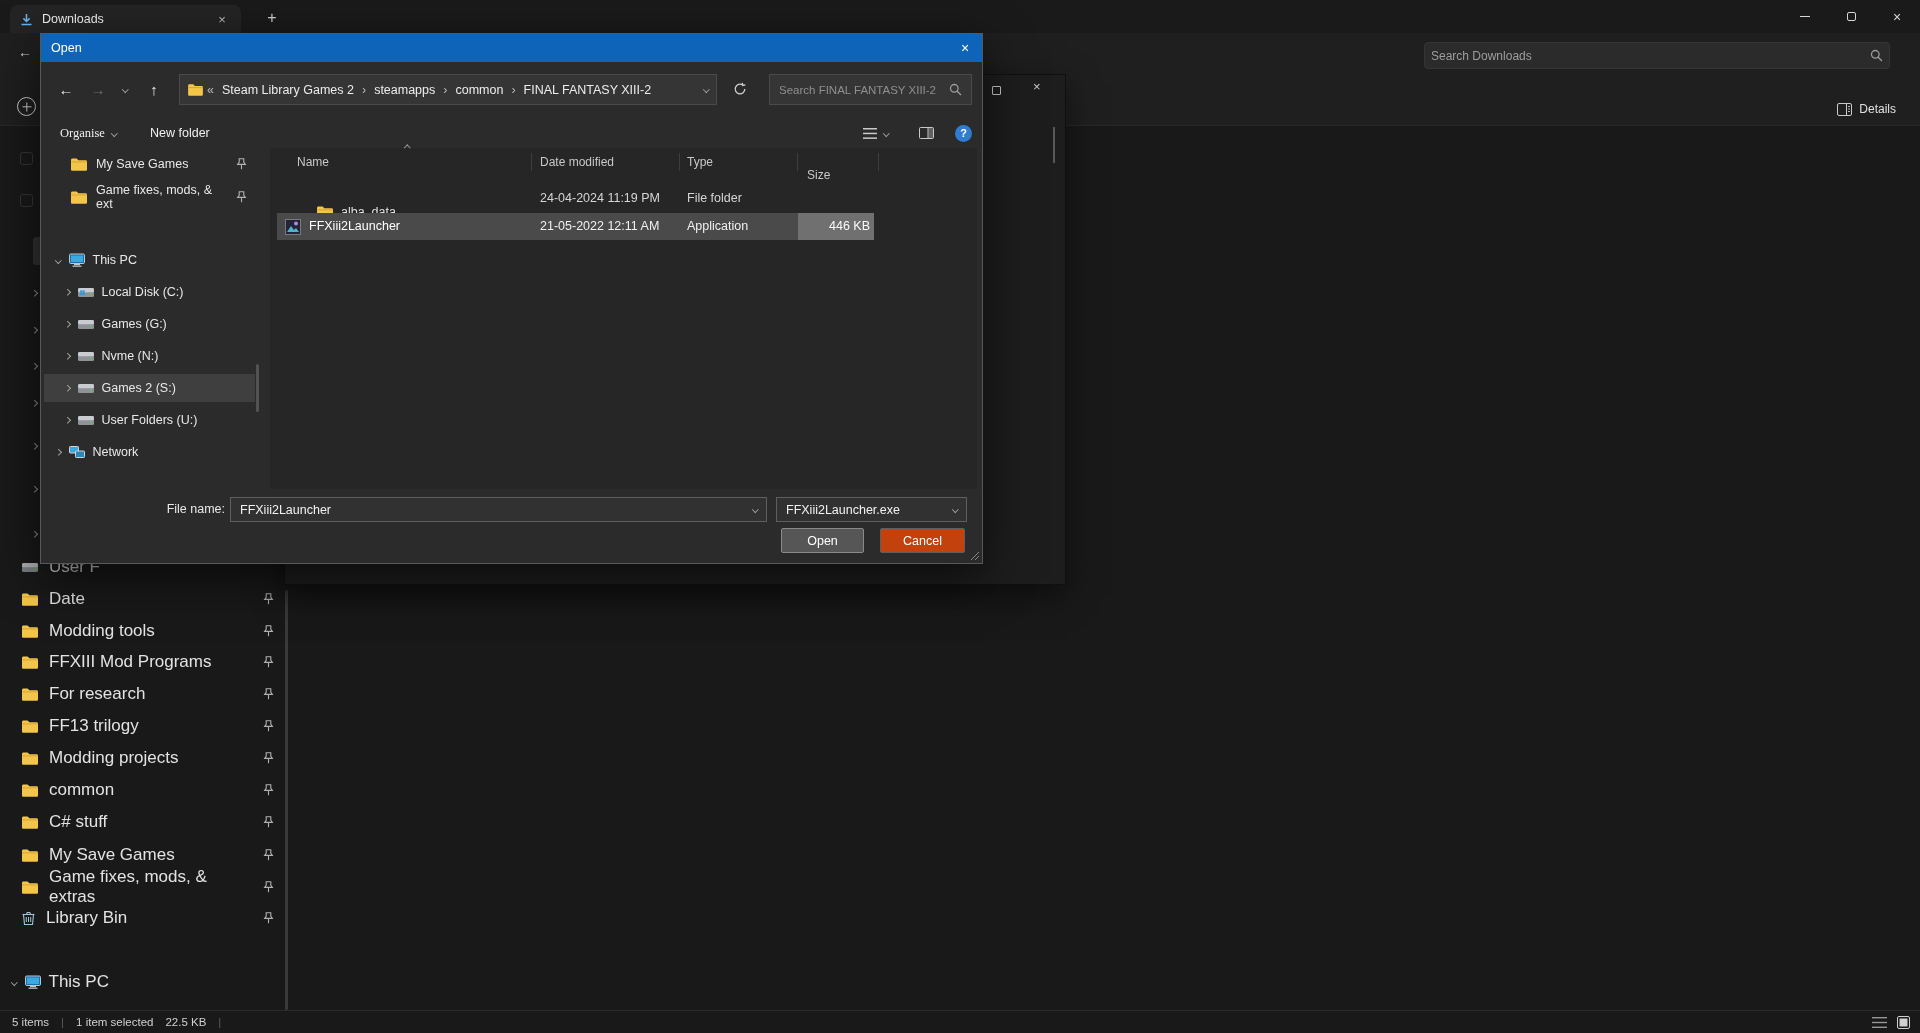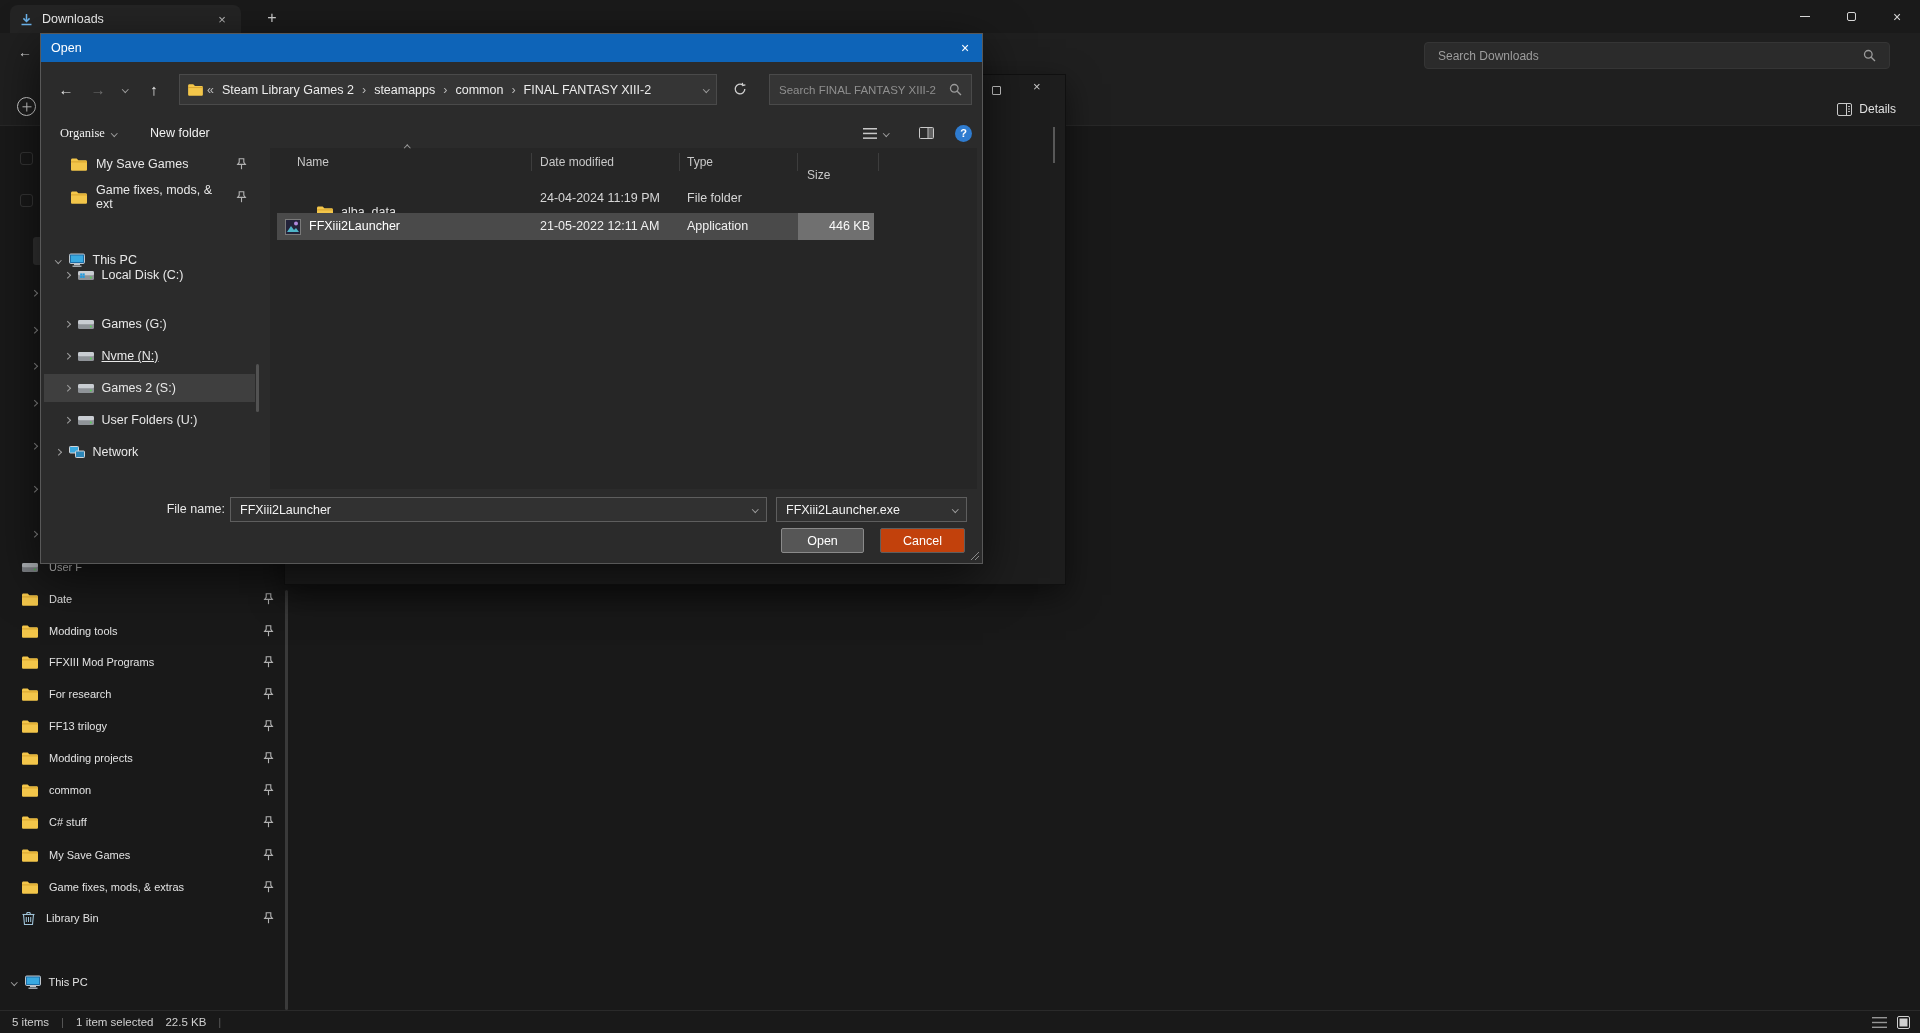--- a/index.html
+++ b/index.html
@@ -18,28 +18,28 @@
   .tabstrip { position:absolute; left:0; right:0; top:0; height:33px; background:#1a1a1a; }
   .tab { position:absolute; left:10px; top:5px; width:231px; height:28px; background:#242424; border-radius:8px 8px 0 0; display:flex; align-items:center; gap:9px; padding:0 10px; font-size:12.5px; color:#f0f0f0; }
   .tab-close { margin-left:auto; width:18px; text-align:center; color:#b8b8b8; font-size:13px; border-radius:4px; }
   .newtab { position:absolute; left:260px; top:6px; width:24px; height:24px; display:flex; align-items:center; justify-content:center; color:#cfcfcf; font-size:16px; border-radius:4px; }
   .win-controls { position:absolute; right:0; top:0; height:33px; display:flex; }
   .wc { width:46px; height:33px; display:flex; align-items:center; justify-content:center; color:#d6d6d6; font-size:14px; }
   .g-min { width:10px; height:1px; background:#d6d6d6; }
   .g-max { width:9px; height:9px; border:1px solid #d6d6d6; border-radius:2px; }
 
   .exp-addr { position:absolute; left:0; right:0; top:33px; height:43px; background:#1f1f1f; }
-  .exp-search { position:absolute; right:30px; top:9px; width:466px; height:27px; background:#2b2b2b; border:1px solid #353535; border-radius:4px; display:flex; align-items:center; padding:0 13px; font-size:12px; color:#9d9d9d; }
+  .exp-search { position:absolute; right:30px; top:9px; width:466px; height:27px; background:#2b2b2b; border:1px solid #353535; border-radius:4px; display:flex; align-items:center; padding:0 6px; font-size:12px; color:#9d9d9d; }
   .exp-search .mag { margin-left:auto; }
 
   .exp-cmd { position:absolute; left:0; right:0; top:76px; height:50px; background:#1f1f1f; border-bottom:1px solid #282828; }
   .details-btn { position:absolute; right:18px; top:20px; height:26px; display:flex; align-items:center; gap:7px; padding:0 6px; font-size:12px; color:#e0e0e0; border-radius:4px; }
 
   .exp-side { position:absolute; left:0; top:126px; width:292px; bottom:23px; }
-  .side-item { position:absolute; left:22px; width:256px; height:30px; display:flex; align-items:center; gap:11px; font-size:11px; color:#e2e2e2; }
+  .side-item { position:absolute; left:22px; width:256px; height:30px; display:flex; align-items:center; gap:11px; font-size:17px; color:#e2e2e2; }
   .side-item .pin { margin-left:auto; margin-right:4px; }
   .side-item.dim { opacity:.85; }
   .side-scroll { position:absolute; left:285px; top:464px; width:3px; height:420px; background:#3a3a3a; border-radius:2px; }
 
   .statusbar { position:absolute; left:0; right:0; bottom:0; height:23px; background:#191919; border-top:1px solid #2a2a2a; display:flex; align-items:center; gap:12px; padding:0 12px; font-size:11.5px; color:#d0d0d0; z-index:2; }
   .sb-sep { color:#5a5a5a; }
   .sb-views { position:absolute; right:10px; top:0; height:23px; display:flex; align-items:center; gap:10px; }
 
   
   .frag { position:absolute; z-index:1; }
@@ -445,21 +445,21 @@
   <div class="t-row pc" style="top:212px;">
     <span class="chev d sm"></span>
     <svg class="ic" width="16" height="14" viewBox="0 0 16 14">
         <rect x="0.5" y="1" width="15" height="9.5" rx="1.2" fill="#1c6ea8" stroke="#bfc6cc"></rect>
         <rect x="2" y="2.5" width="12" height="6.5" fill="#39a9e0"></rect>
         <rect x="5" y="11" width="6" height="1.2" fill="#bfc6cc"></rect>
         <rect x="3.5" y="12.6" width="9" height="1.2" fill="#bfc6cc"></rect>
       </svg>
     <span>This PC</span>
   </div>
-  <div class="t-row drive" style="top:227px;">
+  <div class="t-row drive" style="top:244px;">
     <span class="chev r sm"></span>
     <svg class="ic" width="16" height="9" viewBox="0 0 16 9">
         <rect width="16" height="9" rx="1.5" fill="#8f9398"></rect>
         <rect width="16" height="4.2" rx="1.5" fill="#c9cdd2"></rect>
         <circle cx="12.8" cy="6.4" r="1" fill="#58d058"></circle>
         <g fill="#1f9ae0">
           <rect x="2.2" y="2.4" width="2.1" height="2.1"></rect>
           <rect x="4.6" y="2.4" width="2.1" height="2.1"></rect>
           <rect x="2.2" y="4.8" width="2.1" height="2.1"></rect>
           <rect x="4.6" y="4.8" width="2.1" height="2.1"></rect>
@@ -469,21 +469,21 @@
   </div>
   <div class="t-row drive" style="top:276px;">
     <span class="chev r sm"></span>
     <svg class="ic" width="16" height="9" viewBox="0 0 16 9">
         <rect width="16" height="9" rx="1.5" fill="#8f9398"></rect>
         <rect width="16" height="4.2" rx="1.5" fill="#c9cdd2"></rect>
         <circle cx="12.8" cy="6.4" r="1" fill="#58d058"></circle>
       </svg>
     <span>Games (G:)</span>
   </div>
-  <div class="t-row drive" style="top:308px;text-decoration:underline;">
+  <div class="t-row drive" style="top:308px;">
     <span class="chev r sm"></span>
     <svg class="ic" width="16" height="9" viewBox="0 0 16 9">
         <rect width="16" height="9" rx="1.5" fill="#8f9398"></rect>
         <rect width="16" height="4.2" rx="1.5" fill="#c9cdd2"></rect>
         <circle cx="12.8" cy="6.4" r="1" fill="#58d058"></circle>
       </svg>
     <span>Nvme (N:)</span>
   </div>
   <div class="t-row drive sel" style="top:340px;">
     <span class="chev r sm"></span>

